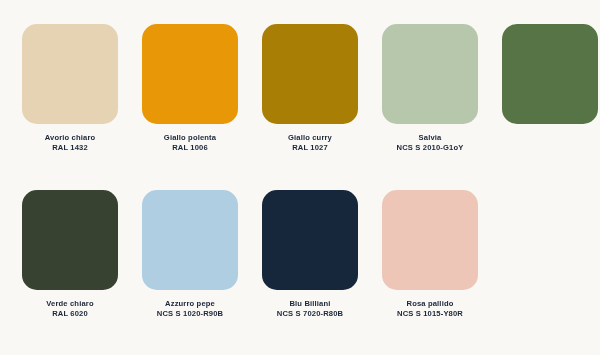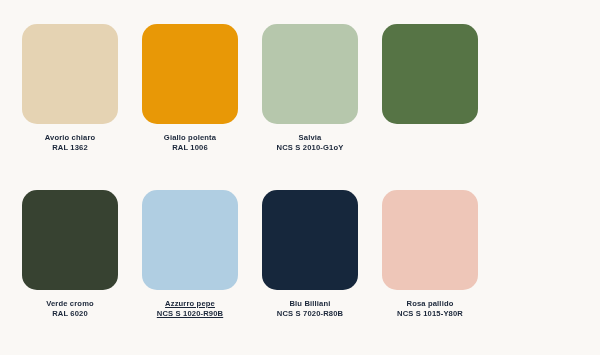--- a/index.html
+++ b/index.html
@@ -59,52 +59,59 @@
 </style>
 </head>
 <body>
 
 <div id="palette-board" style="background: rgb(250, 248, 245);">
     <div class="swatch-row">
       <div class="swatch-cell">
         <div class="swatch-chip" style="background: rgb(229, 211, 179);"></div>
         <div class="swatch-caption" style="color: rgb(26, 38, 57);">
           <span class="swatch-name">Avorio chiaro</span>
-          <span class="swatch-code">RAL 1362</span>
+          <span class="swatch-code">RAL 1432</span>
         </div>
       </div>
       <div class="swatch-cell">
         <div class="swatch-chip" style="background: rgb(232, 152, 6);"></div>
         <div class="swatch-caption" style="color: rgb(26, 38, 57);">
           <span class="swatch-name">Giallo polenta</span>
           <span class="swatch-code">RAL 1006</span>
+        </div>
+      </div>
+      <div class="swatch-cell">
+        <div class="swatch-chip" style="background: rgb(169, 126, 4);"></div>
+        <div class="swatch-caption" style="color: rgb(26, 38, 57);">
+          <span class="swatch-name">Giallo curry</span>
+          <span class="swatch-code">RAL 1027</span>
         </div>
       </div>
       <div class="swatch-cell">
         <div class="swatch-chip" style="background: rgb(182, 199, 172);"></div>
         <div class="swatch-caption" style="color: rgb(26, 38, 57);">
           <span class="swatch-name">Salvia</span>
           <span class="swatch-code">NCS S 2010-G1oY</span>
         </div>
       </div>
       <div class="swatch-cell">
         <div class="swatch-chip" style="background: rgb(86, 116, 69);"></div>
       </div>
     </div>
     <div class="swatch-row">
       <div class="swatch-cell">
         <div class="swatch-chip" style="background: rgb(55, 66, 49);"></div>
         <div class="swatch-caption" style="color: rgb(26, 38, 57);">
-          <span class="swatch-name">Verde cromo</span>
+          <span class="swatch-name">Verde chiaro</span>
           <span class="swatch-code">RAL 6020</span>
         </div>
       </div>
       <div class="swatch-cell">
         <div class="swatch-chip" style="background: rgb(176, 206, 226);"></div>
-        <div class="swatch-caption" style="color: rgb(26, 38, 57); text-decoration: underline;">
+        <div class="swatch-caption" style="color: rgb(26, 38, 57);">
           <span class="swatch-name">Azzurro pepe</span>
           <span class="swatch-code">NCS S 1020-R90B</span>
         </div>
       </div>
       <div class="swatch-cell">
         <div class="swatch-chip" style="background: rgb(22, 39, 60);"></div>
         <div class="swatch-caption" style="color: rgb(26, 38, 57);">
           <span class="swatch-name">Blu Billiani</span>
           <span class="swatch-code">NCS S 7020-R80B</span>
         </div>

